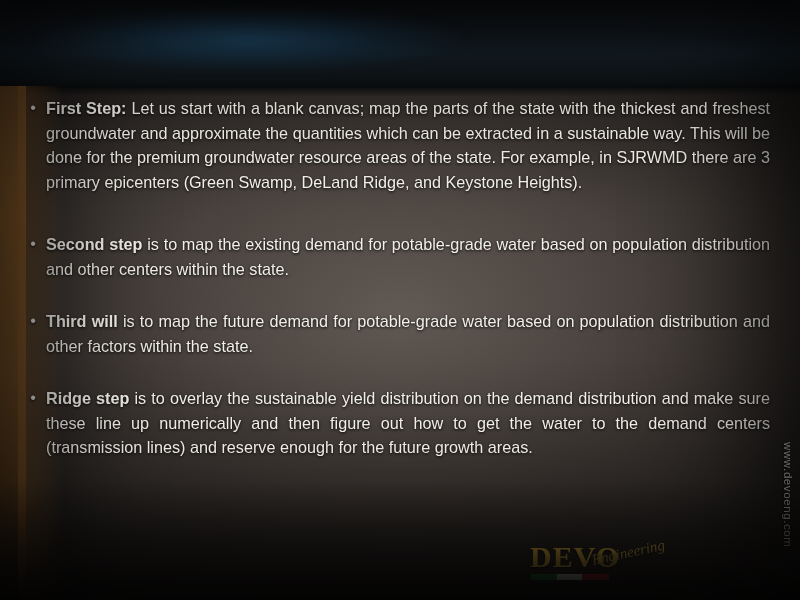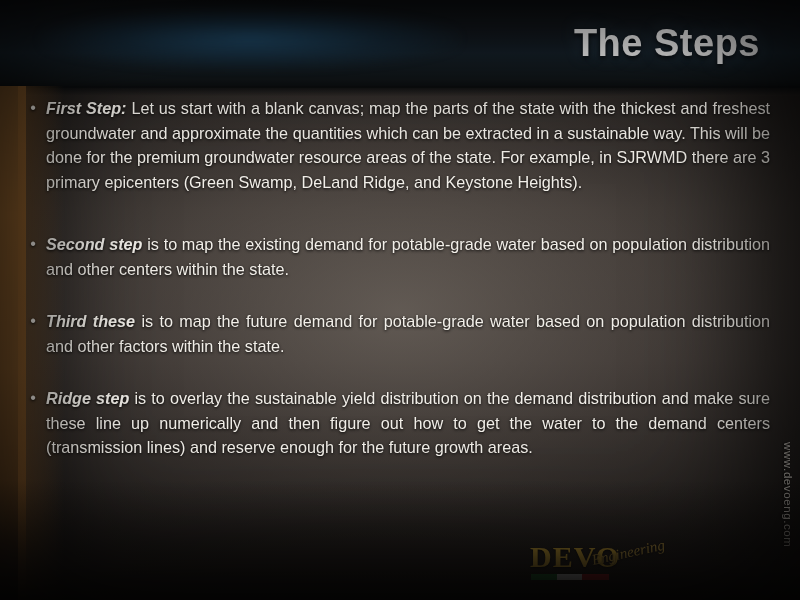--- a/index.html
+++ b/index.html
@@ -101,21 +101,20 @@
     flex: 1 1 auto;
     color: #f2efe9;
     font-size: 16.2px;
     line-height: 24.5px;
     text-align: justify;
     text-shadow: 0 1px 3px rgba(0,0,0,0.95);
     padding-right: 8px;
   }
   .bullet-text .lead {
     font-weight: bold;
-    font-style: italic;
   }
   .b1 { margin-bottom: 38px; }
   .b2 { margin-bottom: 28px; }
   .b3 { margin-bottom: 28px; }
   
   .site-url {
     position: absolute;
     right: 6px;
     bottom: 52px;
     color: #cfc9c1;
@@ -164,42 +163,41 @@
 </head>
 <body>
 
 <div class="slide">
 
   <div class="top-band"></div>
   <div class="top-band-edge"></div>
   <div class="left-strip"></div>
   <div class="left-strip-glow"></div>
 
-  <div class="title">The Steps</div>
 
   <div class="body-area">
 
     <div class="bullet-row b1">
       <div class="bullet-dot">•</div>
       <div class="bullet-text">
         <span class="lead">First Step:</span><span> Let us start with a blank canvas; map the parts of the state with the thickest and freshest groundwater and approximate the quantities which can be extracted in a sustainable way. This will be done for the premium groundwater resource areas of the state. For example, in SJRWMD there are 3 primary epicenters (Green Swamp, DeLand Ridge, and Keystone Heights).</span>
       </div>
     </div>
 
     <div class="bullet-row b2">
       <div class="bullet-dot">•</div>
       <div class="bullet-text">
         <span class="lead">Second step</span><span> is to map the existing demand for potable-grade water based on population distribution and other centers within the state.</span>
       </div>
     </div>
 
     <div class="bullet-row b3">
       <div class="bullet-dot">•</div>
       <div class="bullet-text">
-        <span class="lead">Third these</span><span> is to map the future demand for potable-grade water based on population distribution and other factors within the state.</span>
+        <span class="lead">Third will</span><span> is to map the future demand for potable-grade water based on population distribution and other factors within the state.</span>
       </div>
     </div>
 
     <div class="bullet-row">
       <div class="bullet-dot">•</div>
       <div class="bullet-text">
         <span class="lead">Ridge step</span><span> is to overlay the sustainable yield distribution on the demand distribution and make sure these line up numerically and then figure out how to get the water to the demand centers (transmission lines) and reserve enough for the future growth areas.</span>
       </div>
     </div>
 

